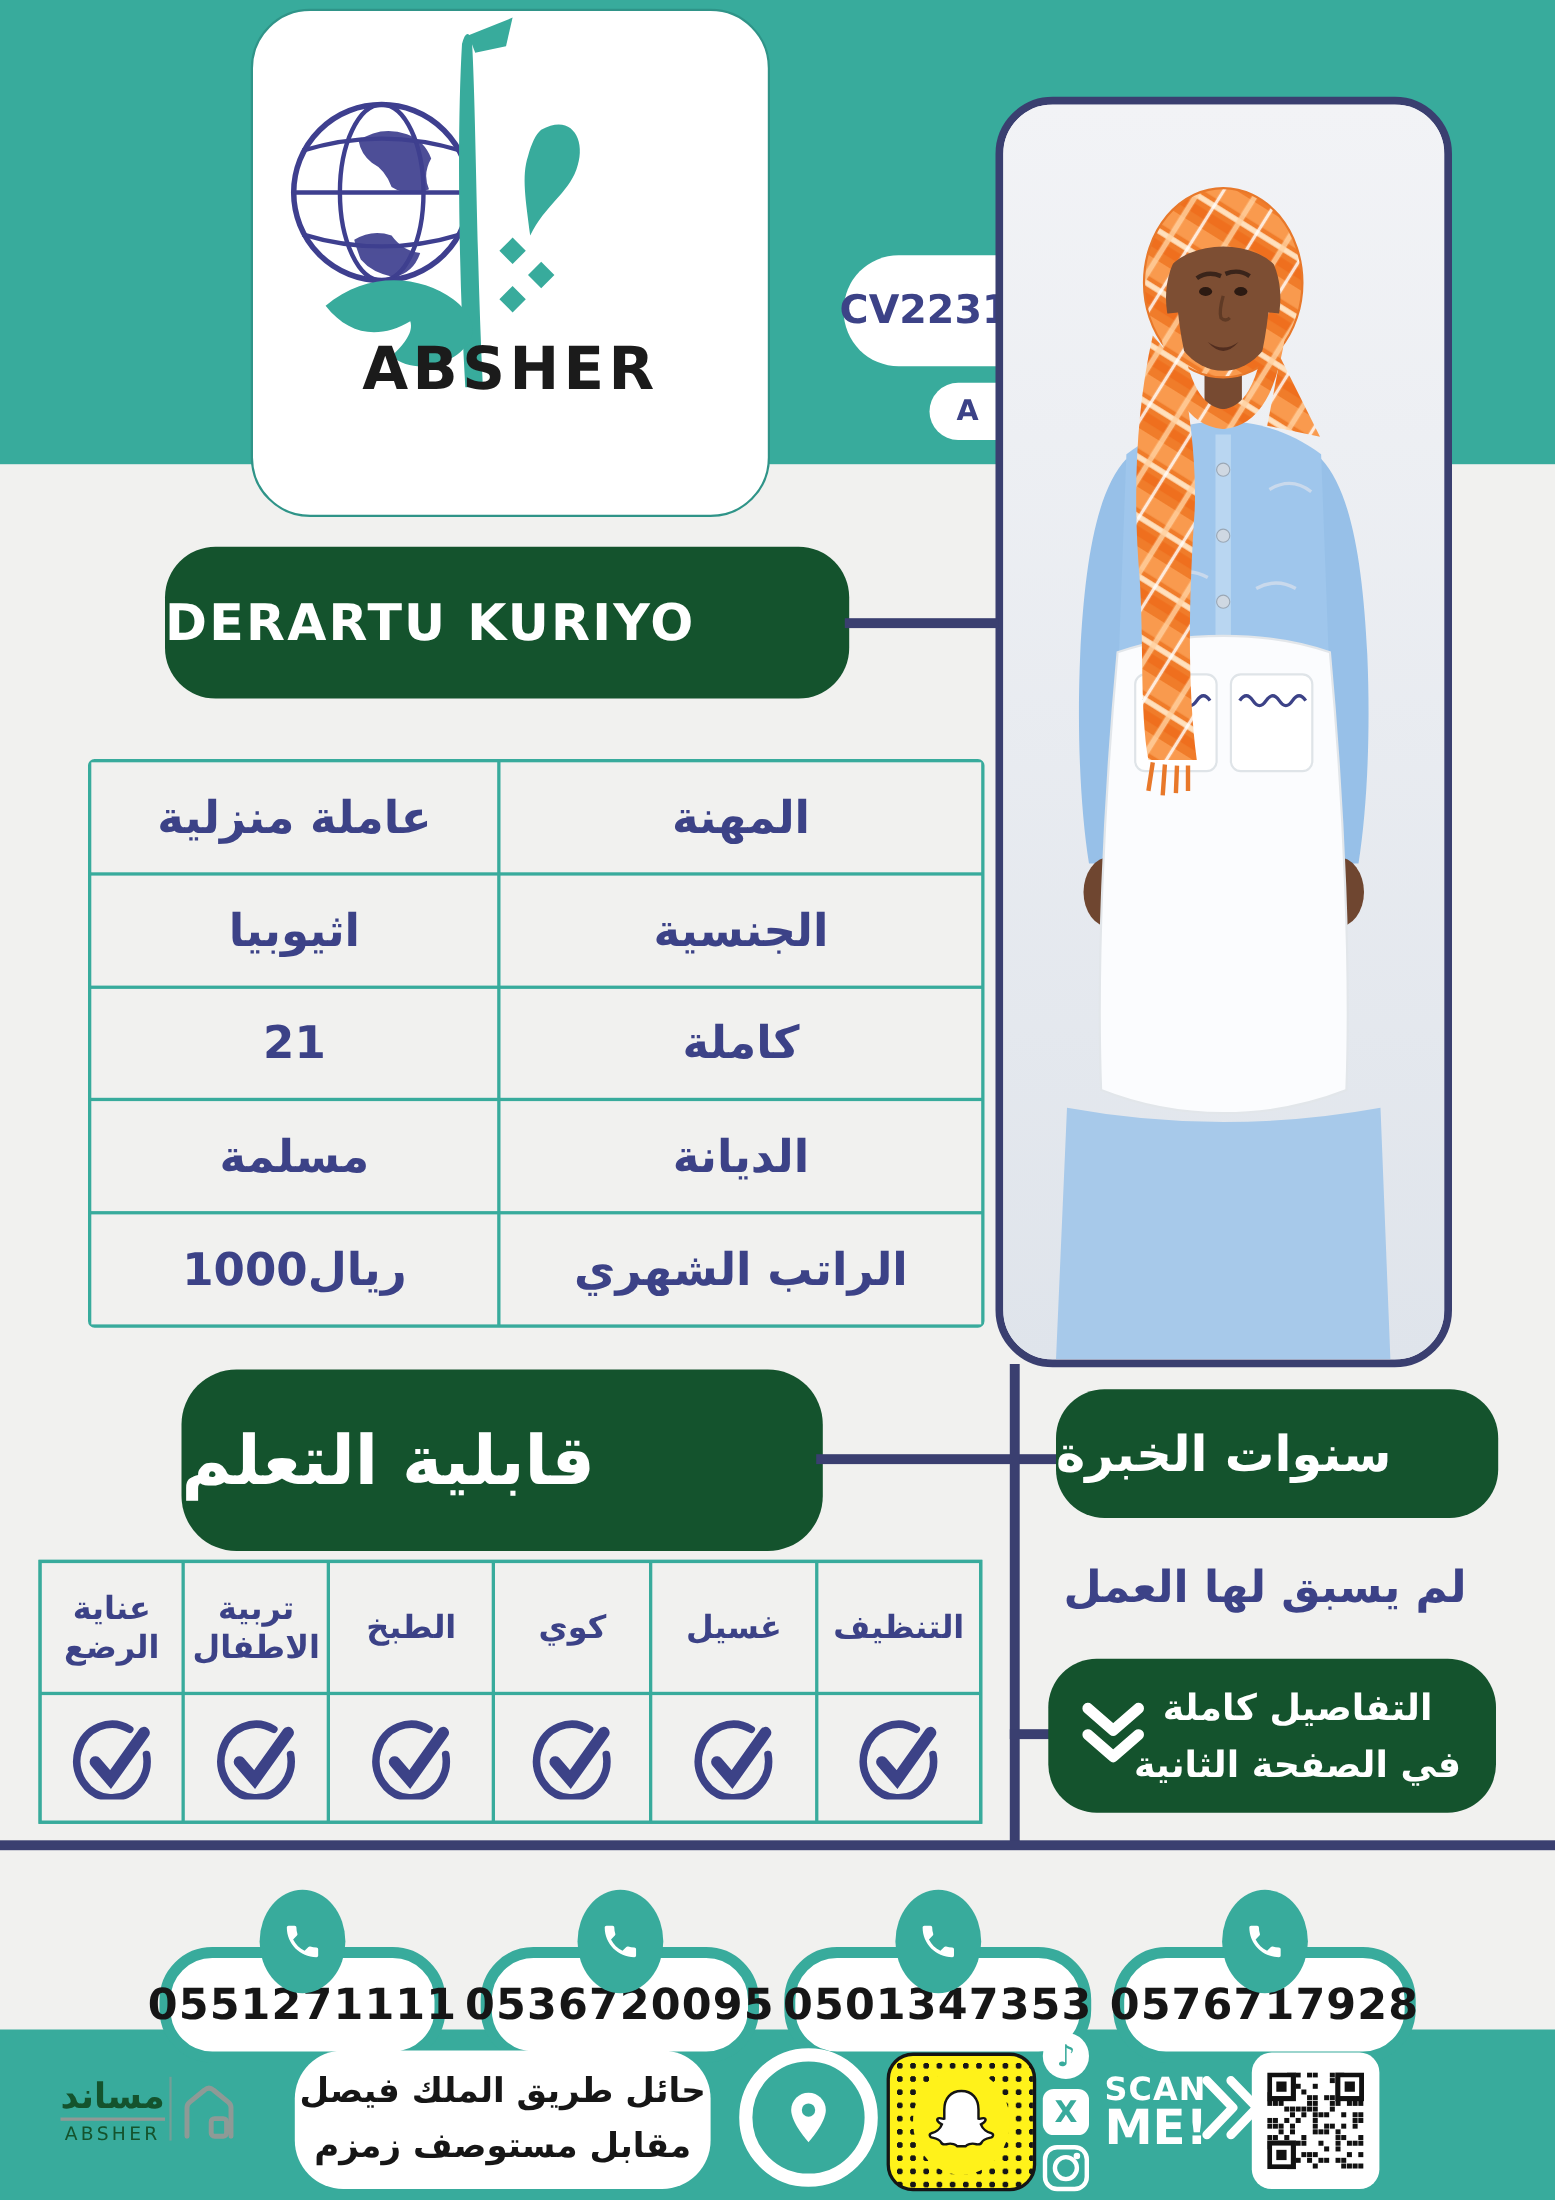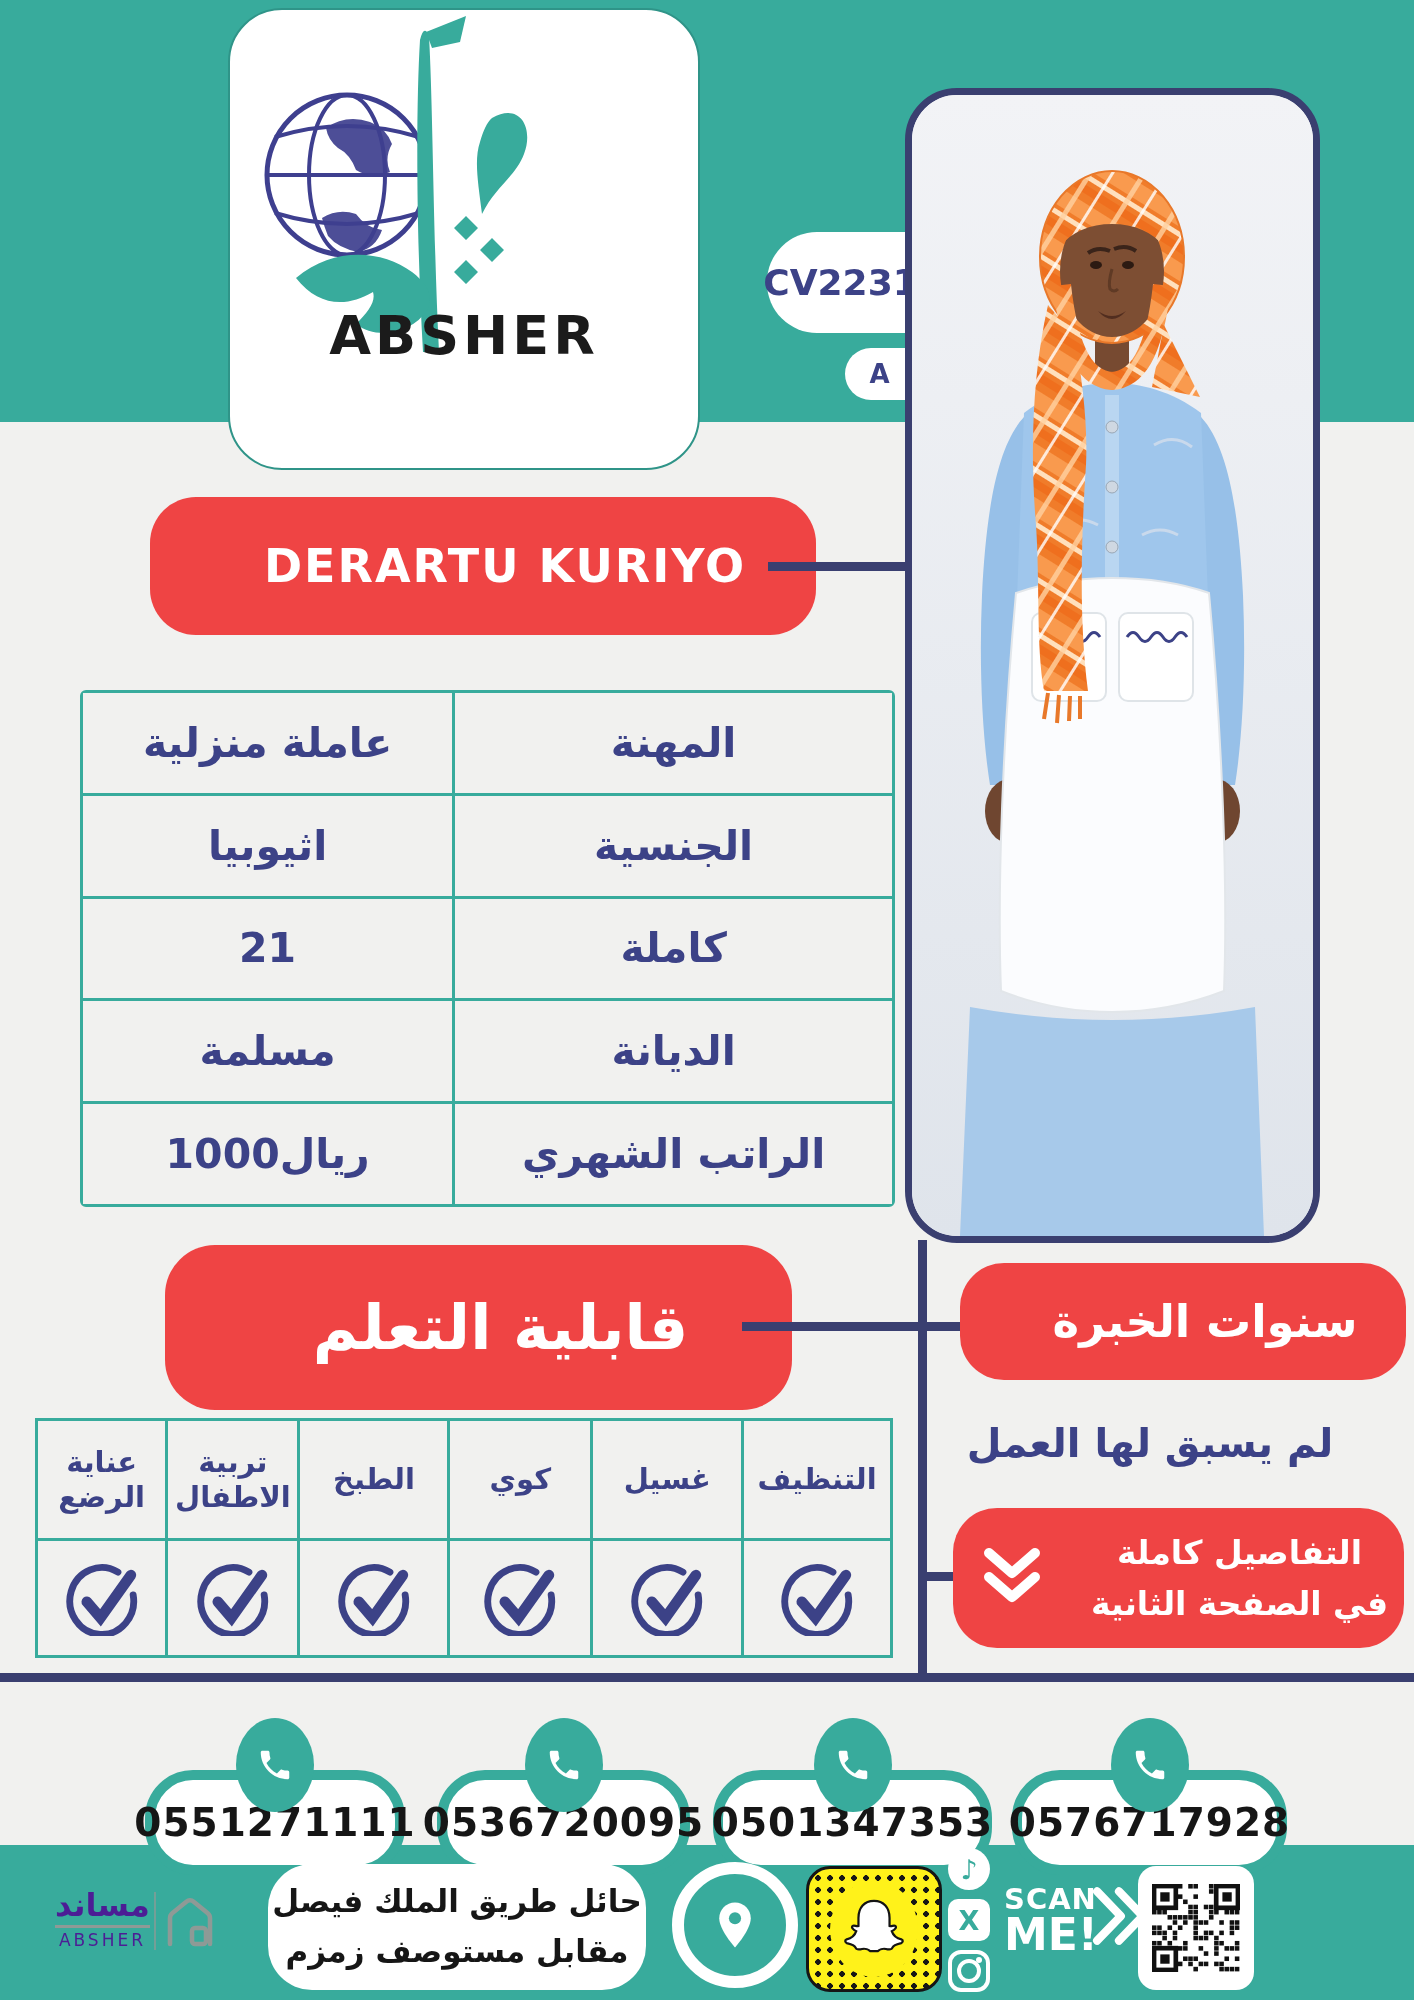--- a/index.html
+++ b/index.html
@@ -29,22 +29,22 @@
   .a-badge{left:845px;top:348px;width:69px;height:52px;background:#fff;
            border-radius:26px 0 0 26px;display:flex;align-items:center;justify-content:center;
            color:#3C4287;font-weight:800;font-size:26px;}
 
   
   .photo-card{left:905px;top:88px;width:415px;height:1155px;background:#eef0f3;
               border:7px solid #3A3F70;border-radius:52px;box-sizing:border-box;overflow:hidden;}
   .photo-card svg{display:block;width:100%;height:100%;}
 
   
-  .tealpill{background:#ef4444;color:#fff;font-weight:800;display:flex;
-            align-items:center;justify-content:center;text-align:center;padding-left:44px;}
+  .tealpill{background:#14532d;color:#fff;font-weight:800;display:flex;
+            align-items:center;text-align:center;}
   .name-banner{left:150px;top:497px;width:622px;height:138px;border-radius:46px;
                font-size:46px;letter-spacing:2px;}
   .learn-banner{left:165px;top:1245px;width:583px;height:165px;border-radius:50px;font-size:62px;}
   .exp-pill{left:960px;top:1263px;width:402px;height:117px;border-radius:44px;font-size:45px;}
   .details-pill{left:953px;top:1508px;width:407px;height:140px;border-radius:44px;}
   .details-pill .txt{margin-left:78px;font-size:33px;line-height:1.55;font-weight:800;}
   .details-pill .chev{position:absolute;left:24px;top:50%;transform:translateY(-50%);}
 
   
   .nline{background:#3A3F70;}
@@ -70,21 +70,21 @@
   .phone-pill{position:absolute;top:1770px;height:105px;background:#fff;
               border:10px solid #38AB9C;border-radius:48px;box-sizing:border-box;
               display:flex;align-items:center;justify-content:center;}
   .phone-num{font-size:39px;font-weight:800;color:#161616;letter-spacing:1px;}
   .phone-badge{position:absolute;top:-62px;left:50%;transform:translateX(-50%);
                width:78px;height:94px;background:#38AB9C;border-radius:50%;
                display:flex;align-items:center;justify-content:center;}
 
   
   .bottom-band{left:0;top:1845px;width:1414px;height:155px;background:#38AB9C;}
-  .musaned{left:55px;top:1888px;display:flex;align-items:flex-end;gap:4px;color:#4c1d95;}
+  .musaned{left:55px;top:1888px;display:flex;align-items:flex-start;gap:4px;color:#14532d;}
   .musaned .ar{font-size:32px;font-weight:800;border-bottom:3px solid #8E9A96;padding-bottom:2px;line-height:1.1;}
   .musaned .en{font-size:17px;letter-spacing:3px;margin-top:2px;}
   .musaned .bar{width:2px;height:58px;background:#8E9A96;opacity:.7;}
   .addr-bubble{left:268px;top:1864px;width:378px;height:126px;background:#fff;border-radius:44px;
                display:flex;flex-direction:column;align-items:center;justify-content:center;
                color:#161616;font-weight:800;font-size:31px;line-height:1.6;}
   .loc-ring{left:672px;top:1862px;width:126px;height:126px;border-radius:50%;
             background:#38AB9C;border:12px solid #fff;box-sizing:border-box;
             display:flex;align-items:center;justify-content:center;}
   .snapcode{left:806px;top:1866px;width:136px;height:126px;background:#FFF21A;

